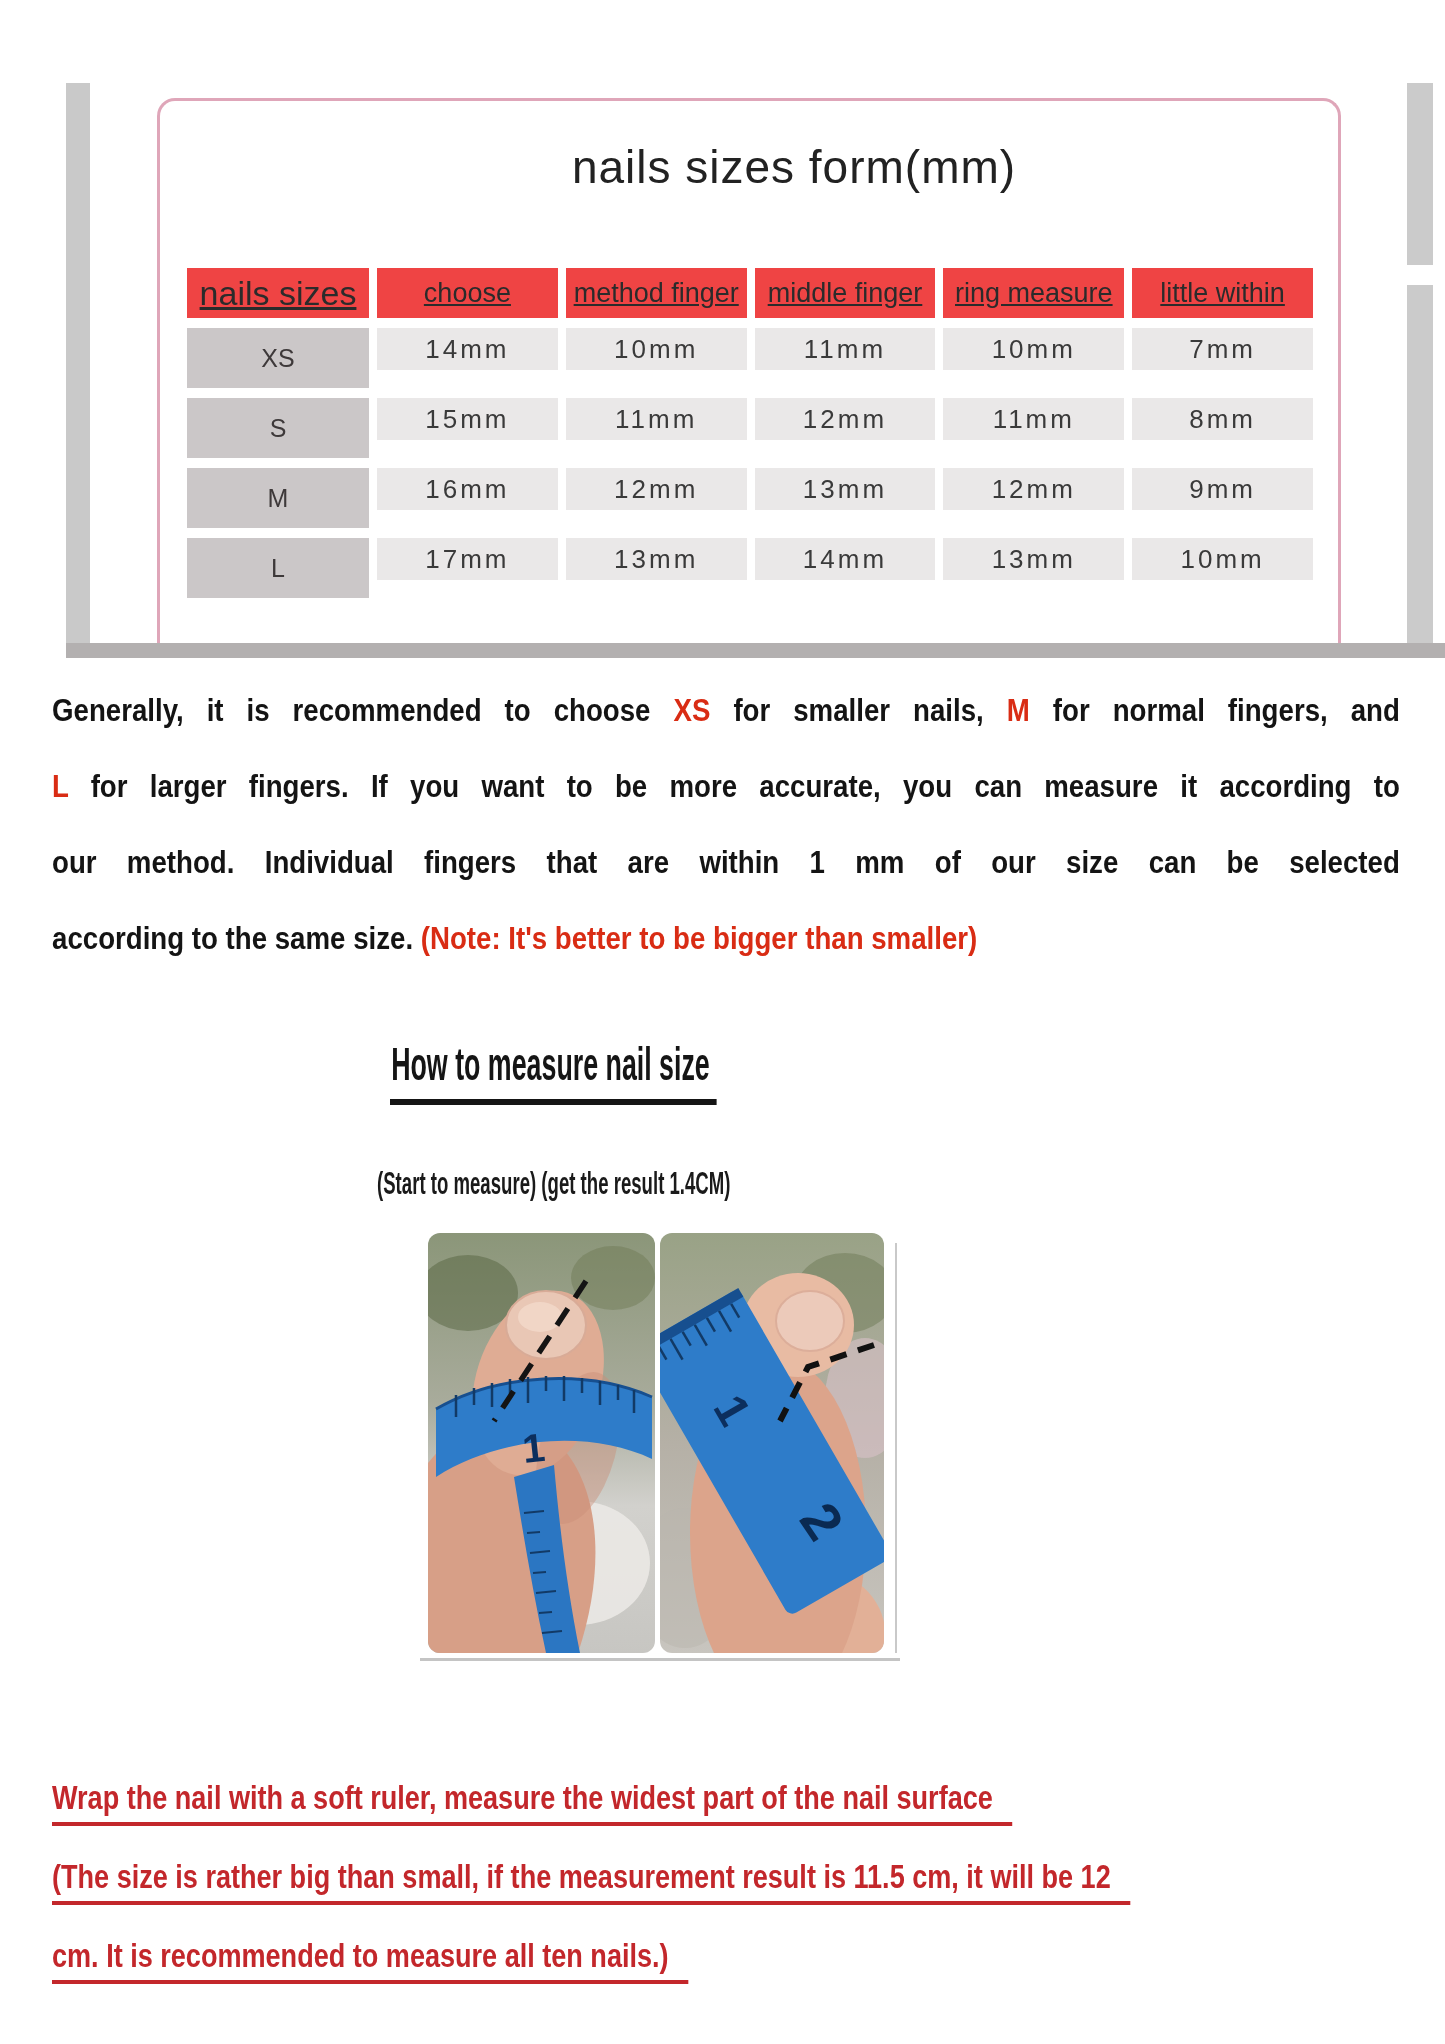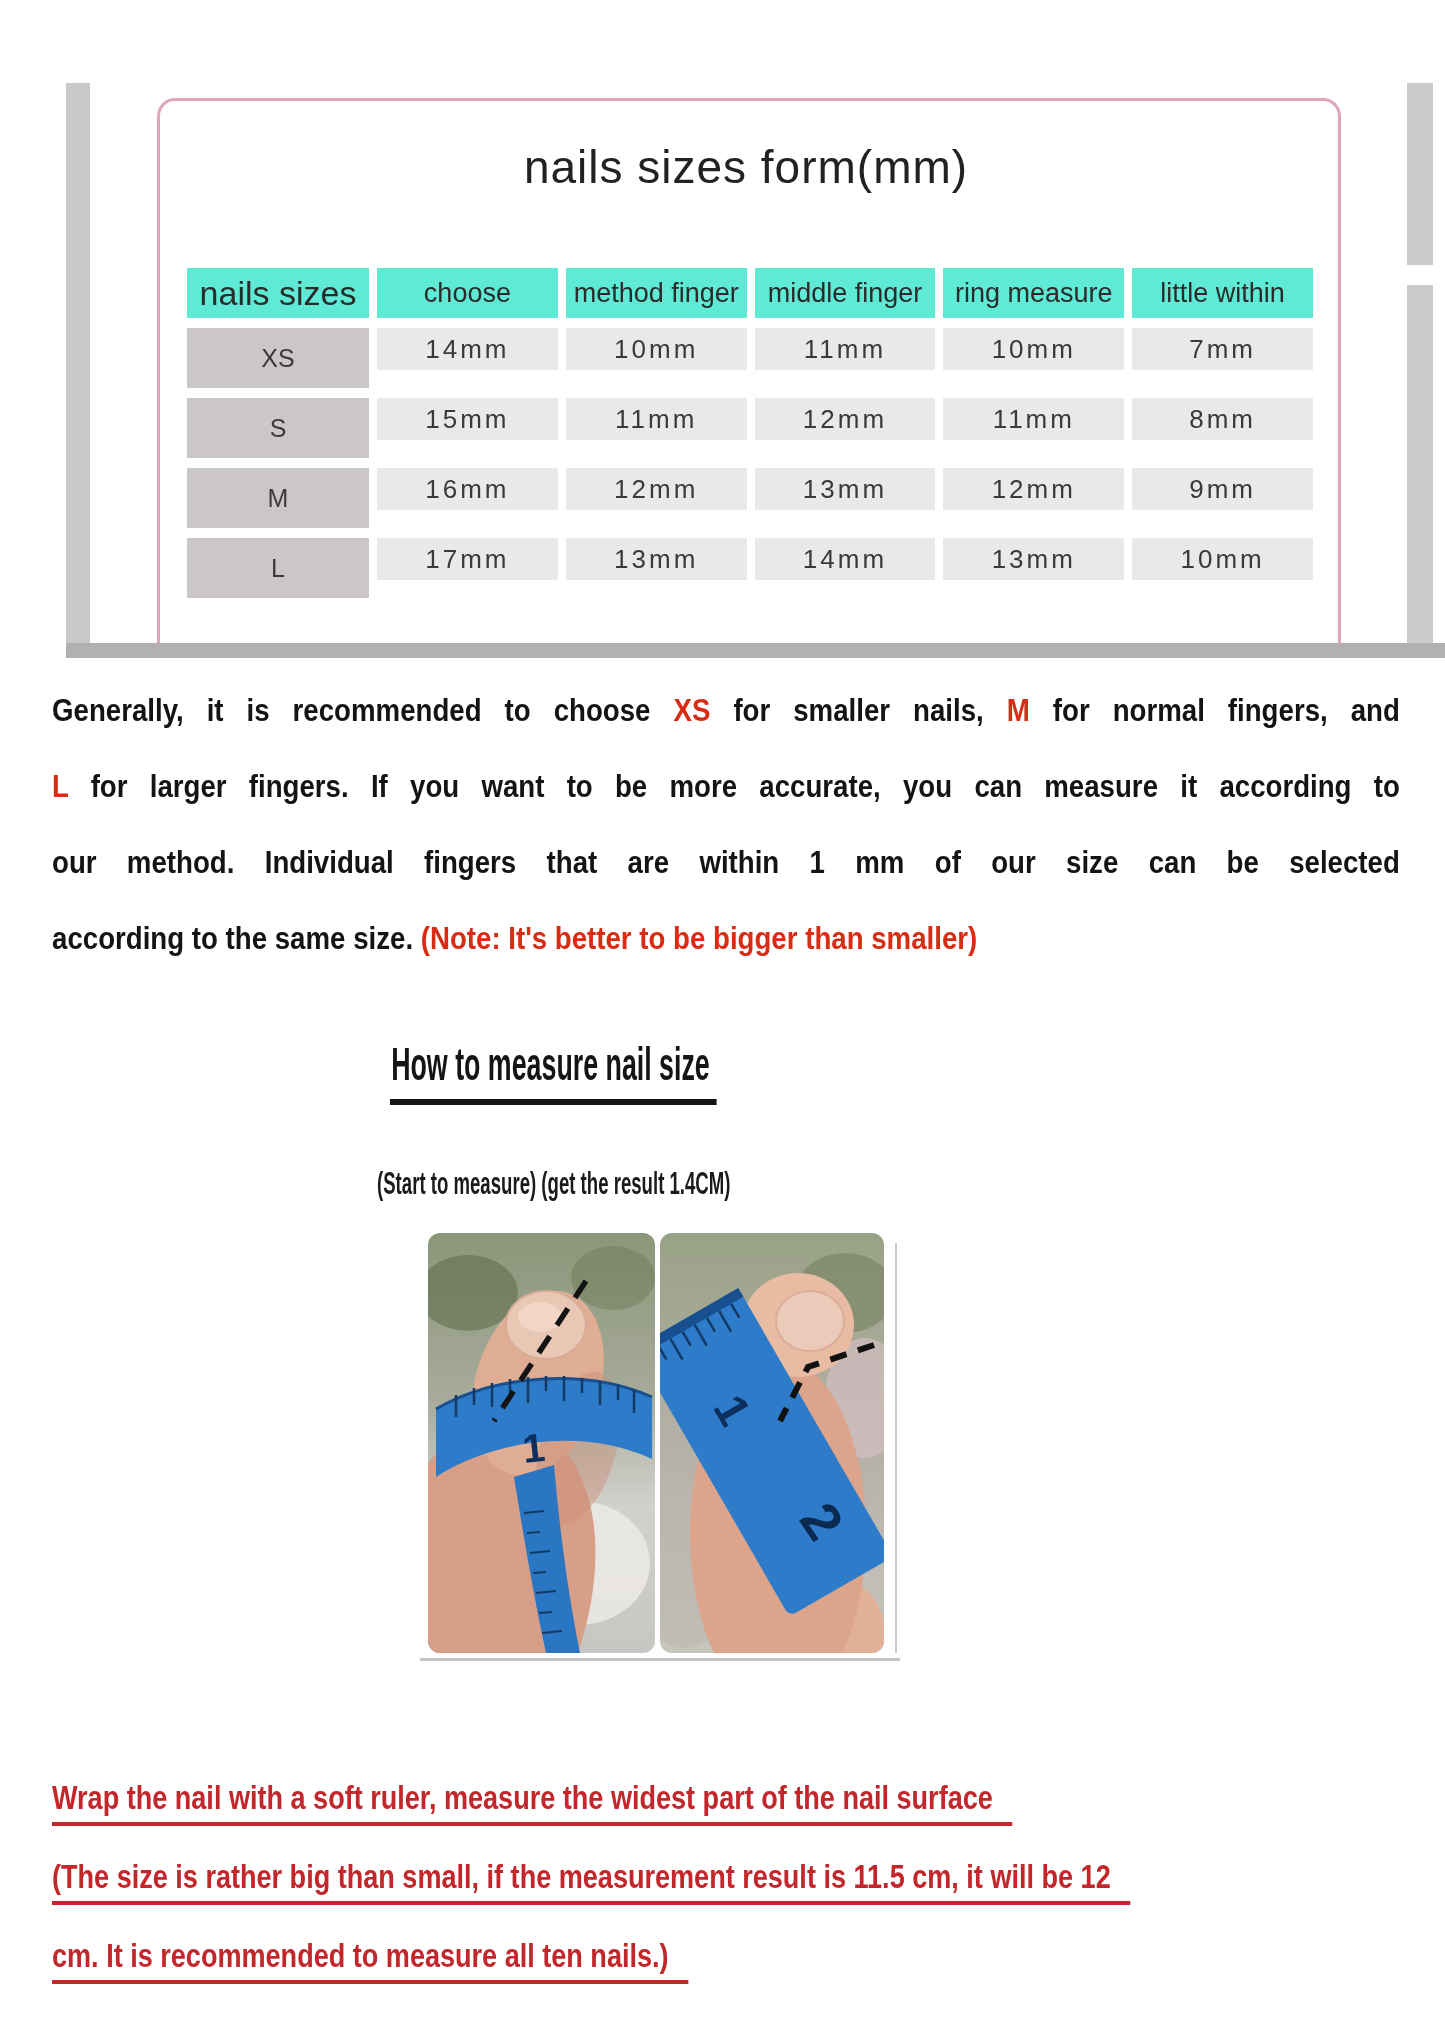--- a/index.html
+++ b/index.html
@@ -10,25 +10,25 @@
   
   .left-bar{left:66px;top:83px;width:24px;height:560px;background:#c9c9c9;}
   .right-bar{left:1407px;top:83px;width:26px;height:560px;background:#cbcbcb;}
   .right-bar-notch{position:absolute;left:0;top:182px;width:100%;height:20px;background:#ffffff;}
   .bottom-strip{left:66px;top:643px;width:1379px;height:15px;background:#b3b0b0;}
 
   
   .card{left:157px;top:98px;width:1178px;height:545px;border:3px solid #dfa6b9;border-bottom:none;
         border-radius:18px 18px 0 0;background:#ffffff;}
   .card-title{left:157px;top:140px;width:1178px;text-align:center;font-size:46px;color:#222222;
-        letter-spacing:1px;}
+        letter-spacing:1px;padding-left:48px;}
   .size-table{left:187px;top:268px;width:1126px;display:grid;
         grid-template-columns:182px repeat(5,1fr);column-gap:8px;row-gap:10px;}
   .h{height:50px;display:flex;align-items:center;justify-content:center;font-size:27px;
-        color:#2b2b2b;background:#5eead4;}
+        color:#2b2b2b;background:#ef4444;text-decoration:underline;}
   .h0{font-size:34px;}
   .lab{height:60px;display:flex;align-items:center;justify-content:center;background:#cbc7c8;
         font-size:25px;color:#3e393a;}
   .val{height:42px;display:flex;align-items:center;justify-content:center;background:#eae8e8;
         font-size:26px;color:#3a3a3a;letter-spacing:3px;}
 
   
   .para{left:52px;top:672px;width:1560px;transform:scaleX(0.864);transform-origin:left top;
         font-size:32px;font-weight:bold;color:#141414;line-height:76px;}
   .para .line{text-align:justify;text-align-last:justify;}

